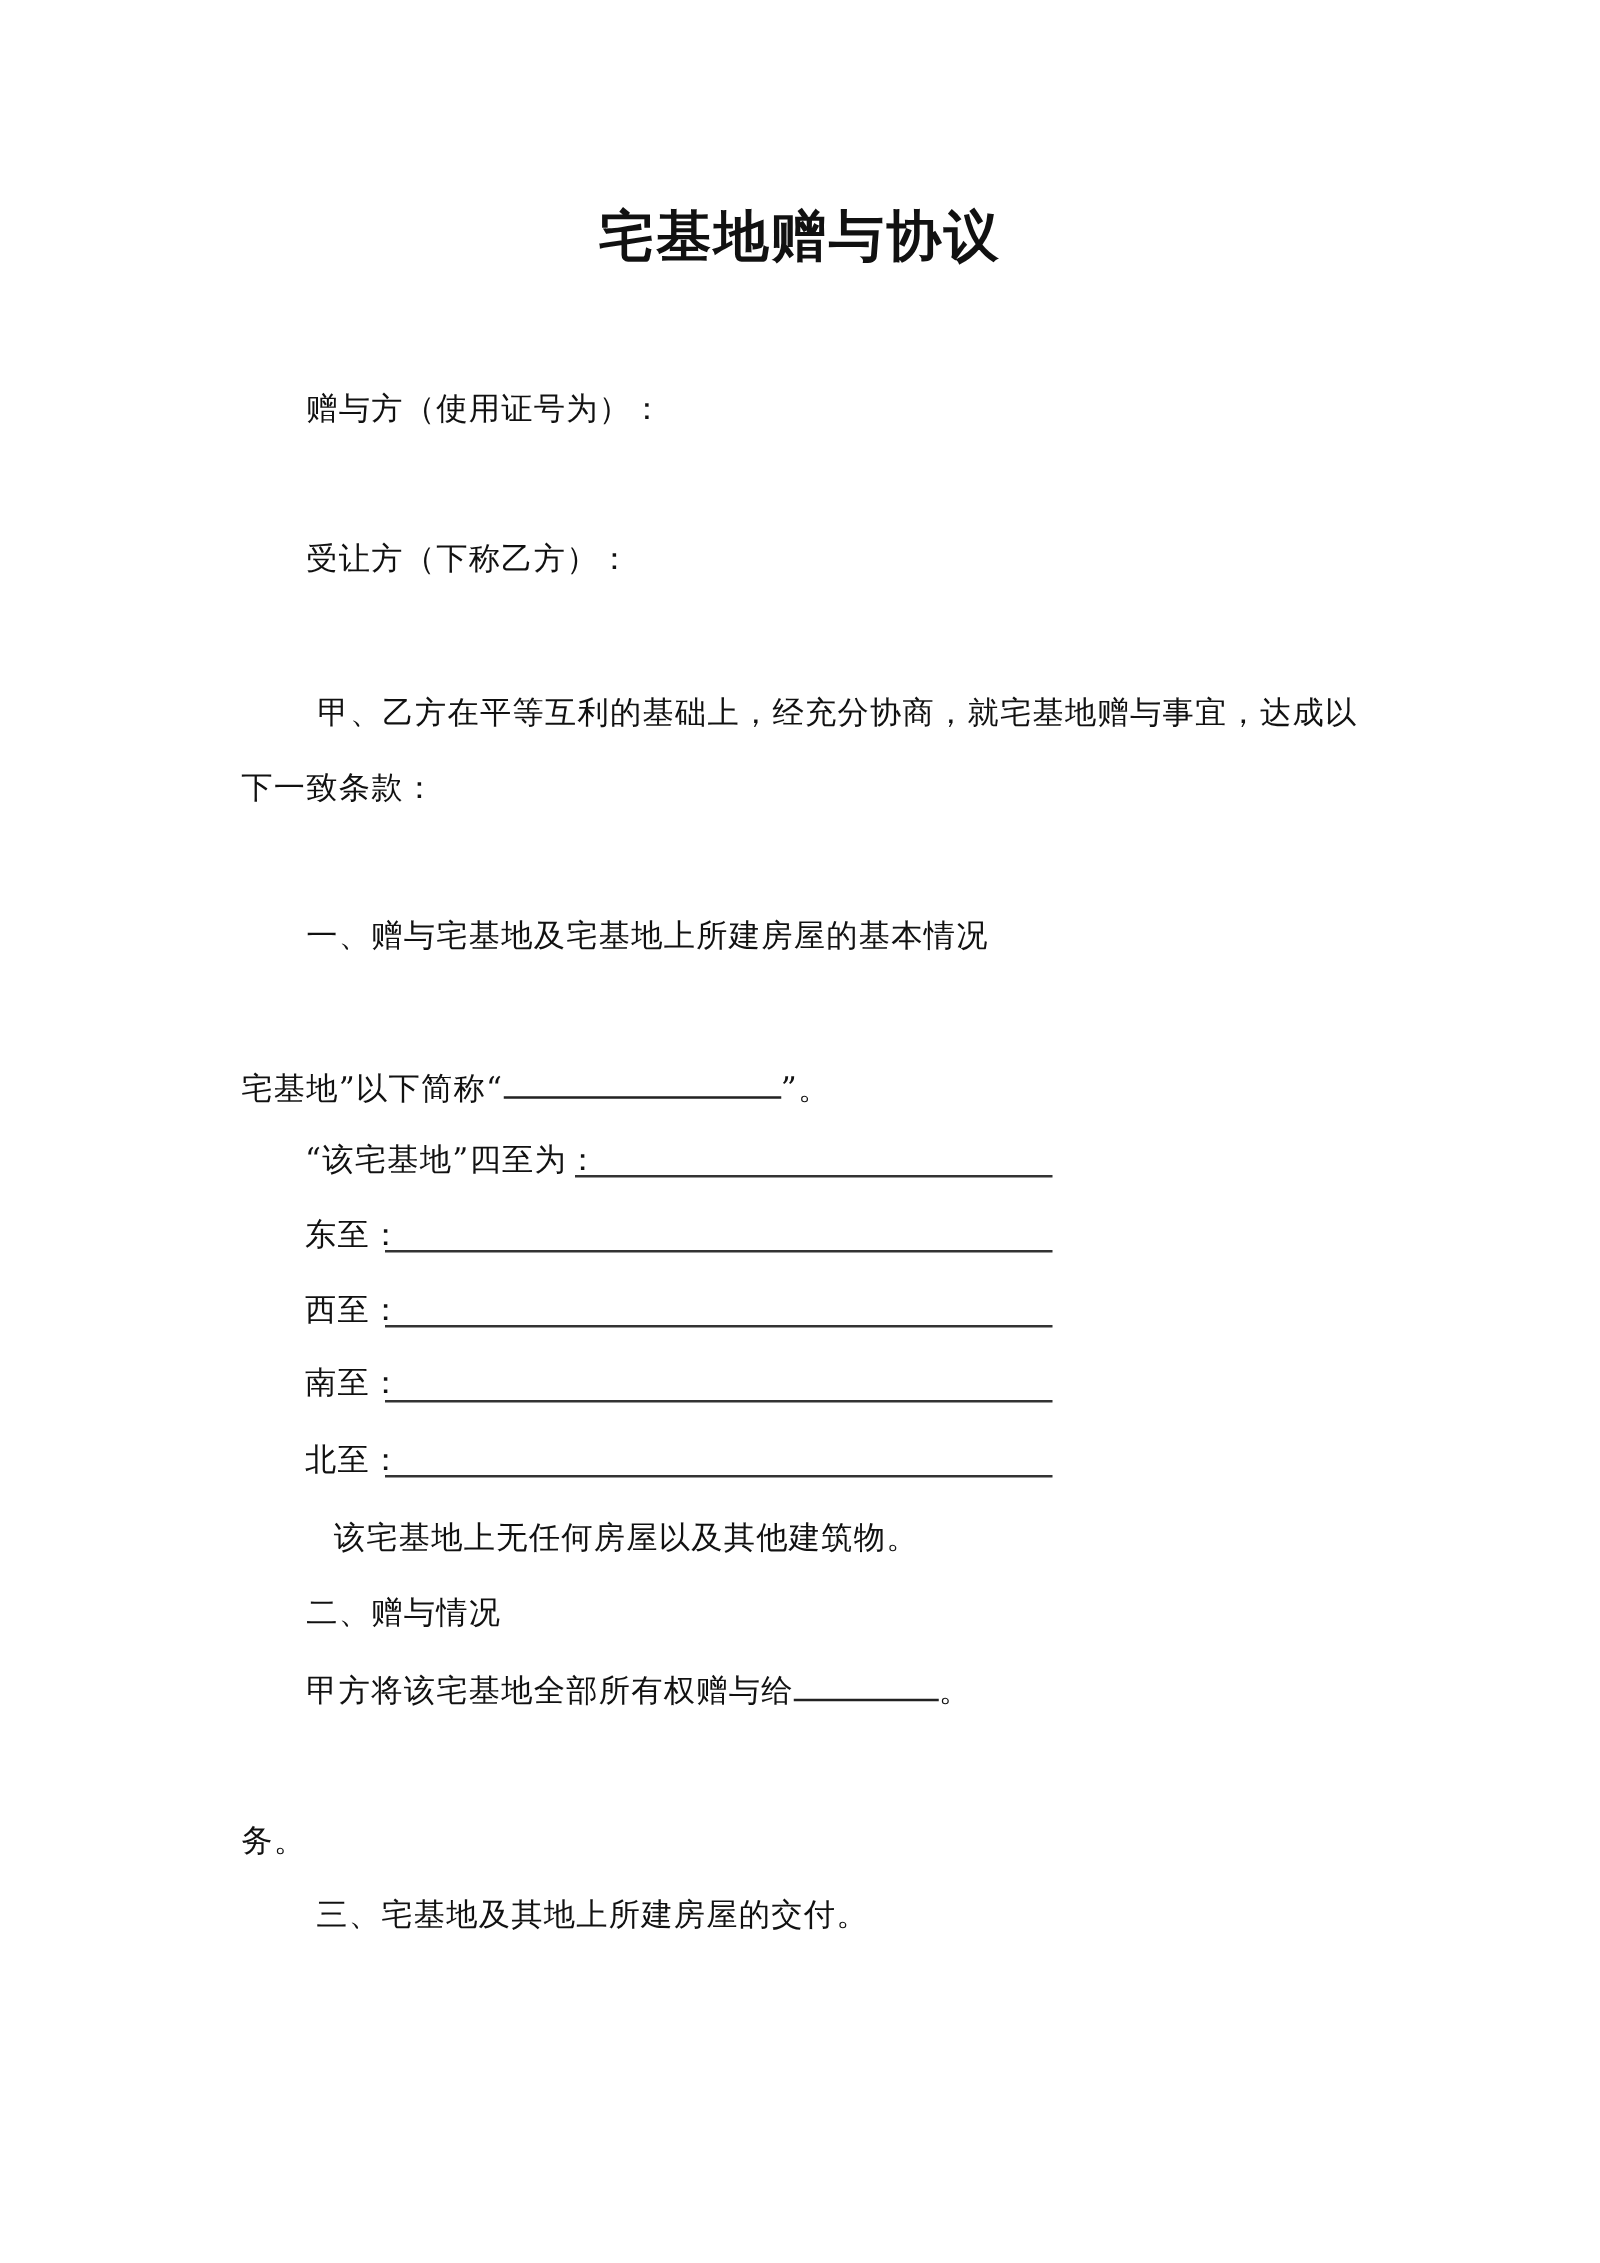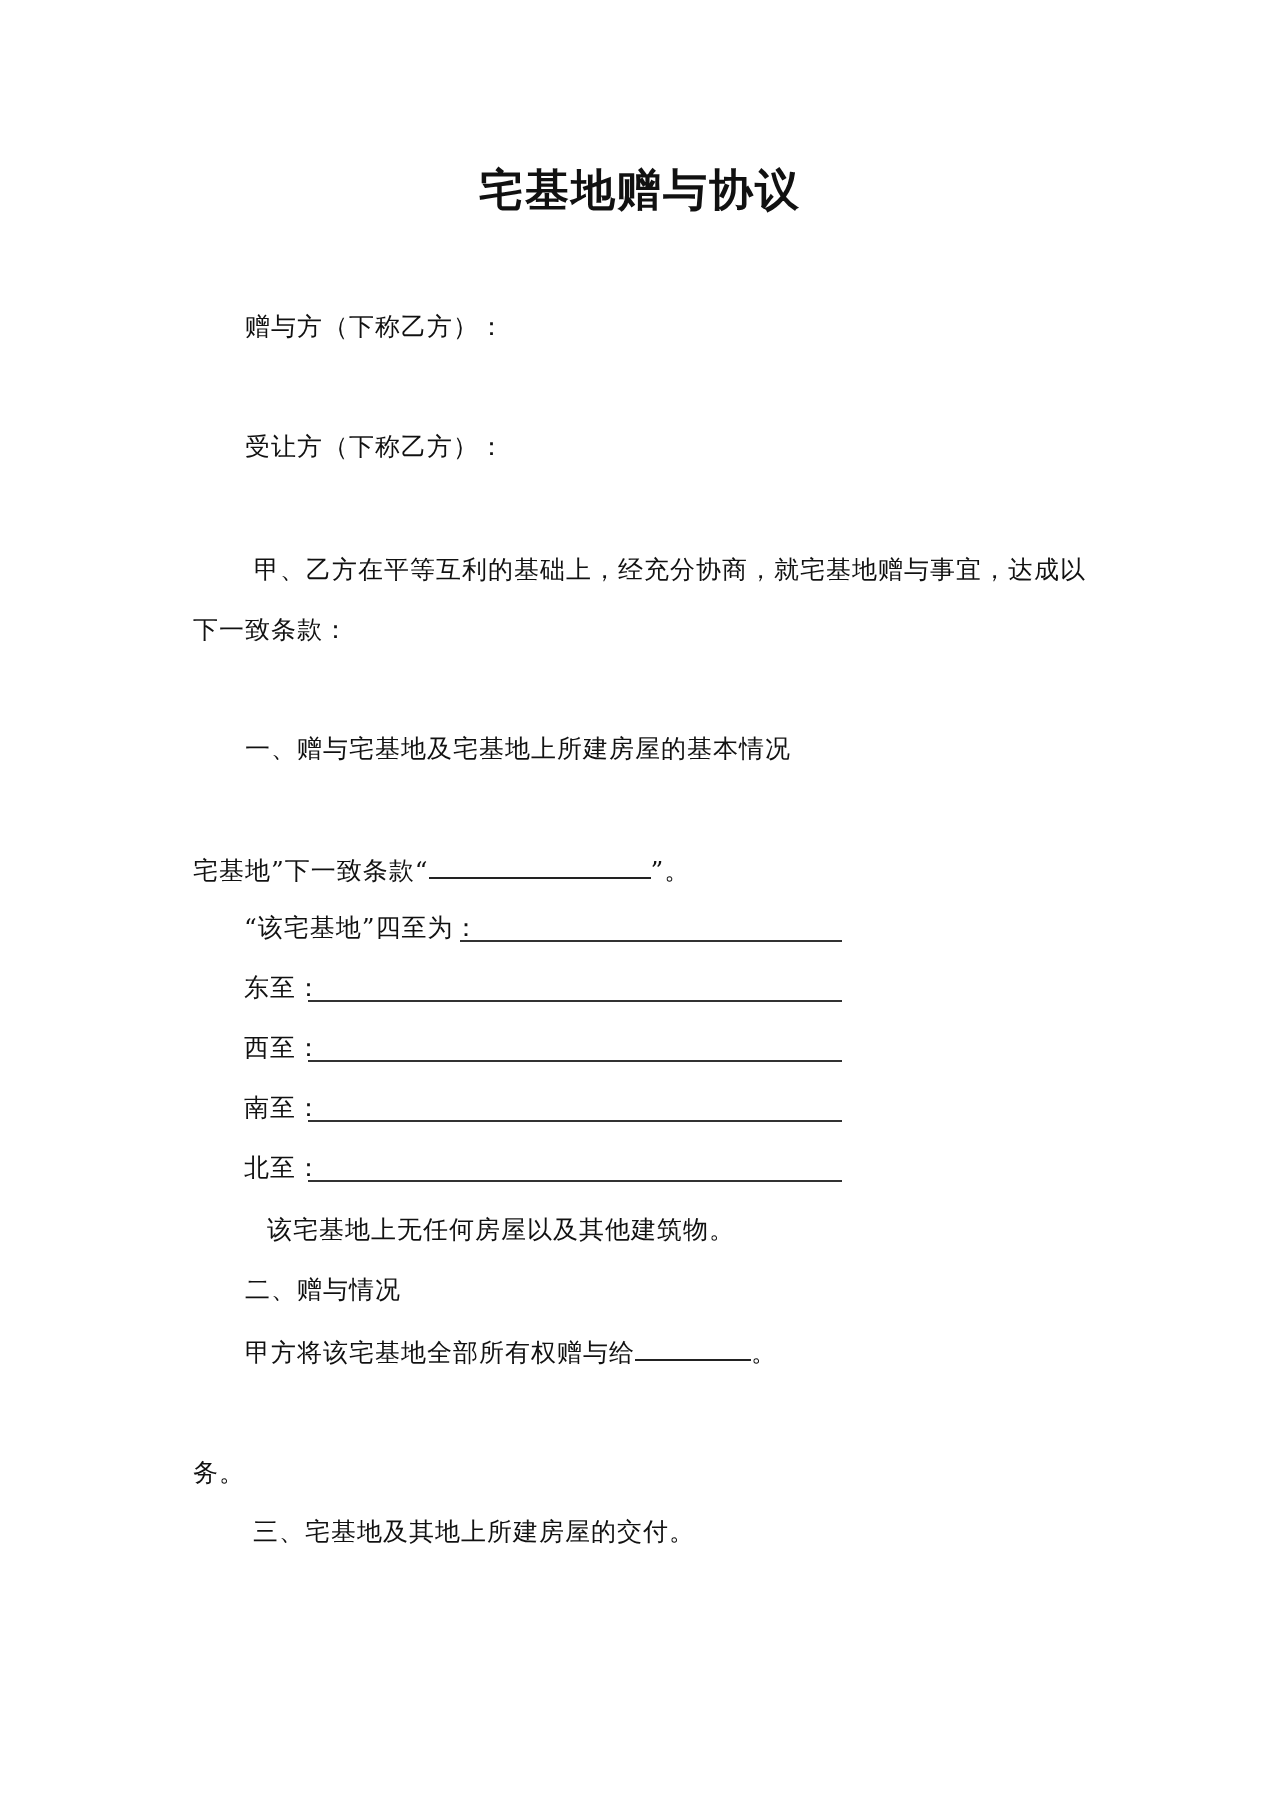--- a/index.html
+++ b/index.html
@@ -15,43 +15,43 @@
              height: 26px; }
     .rule { position: absolute; height: 0; border-top: 2px solid #333; }
   </style>
 </head>
 <body>
 
 <div class="page">
 
   <div class="title">宅基地赠与协议</div>
 
-  <div class="line" style="left:245px; top:310px;">赠与方（下称乙方）：</div>
+  <div class="line" style="left:245px; top:310px;">赠与方（使用证号为）：</div>
   <div class="line" style="left:245px; top:430px;">受让方（下称乙方）：</div>
 
   <div class="line" style="left:254px; top:553px;">甲、乙方在平等互利的基础上，经充分协商，就宅基地赠与事宜，达成以</div>
   <div class="line" style="left:193px; top:613px;">下一致条款：</div>
 
   <div class="line" style="left:245px; top:732px;">一、赠与宅基地及宅基地上所建房屋的基本情况</div>
 
 
   <div class="line" style="left:193px; top:851px;">
-    <span>宅基地”下一致条款“</span><span class="blank" style="width:222px;"></span><span>”。</span>
+    <span>宅基地”以下简称“</span><span class="blank" style="width:222px;"></span><span>”。</span>
   </div>
 
   <div class="line" style="left:244px; top:911px;">“该宅基地”四至为：</div>
   <div class="rule" style="left:460px; width:382px; top:940px;"></div>
 
   <div class="line" style="left:244px; top:971px;">东至：</div>
   <div class="rule" style="left:308px; width:534px; top:1000px;"></div>
 
   <div class="line" style="left:244px; top:1031px;">西至：</div>
   <div class="rule" style="left:308px; width:534px; top:1060px;"></div>
 
-  <div class="line" style="left:244px; top:1091px;">南至：</div>
+  <div class="line" style="left:244px; top:1091px;font-family:Liberation Mono, monospace;">南至：</div>
   <div class="rule" style="left:308px; width:534px; top:1120px;"></div>
 
   <div class="line" style="left:244px; top:1151px;">北至：</div>
   <div class="rule" style="left:308px; width:534px; top:1180px;"></div>
 
   <div class="line" style="left:245px; top:1213px;margin-left:22px;">该宅基地上无任何房屋以及其他建筑物。</div>
 
   <div class="line" style="left:245px; top:1273px;">二、赠与情况</div>
 
   <div class="line" style="left:245px; top:1333px;">

